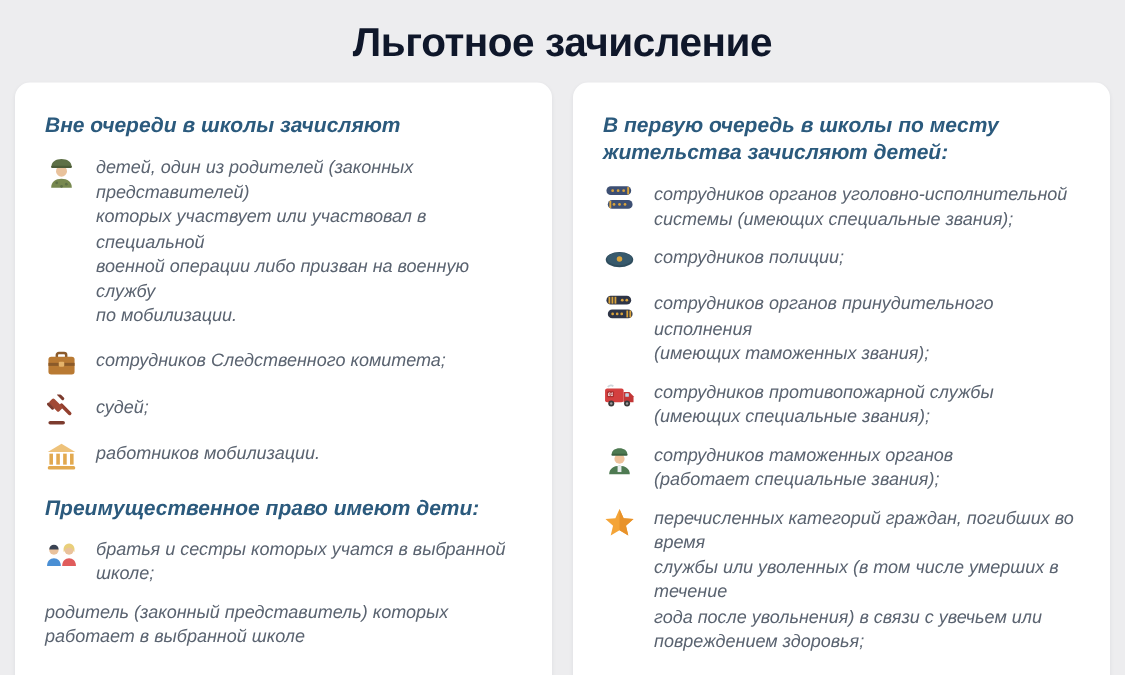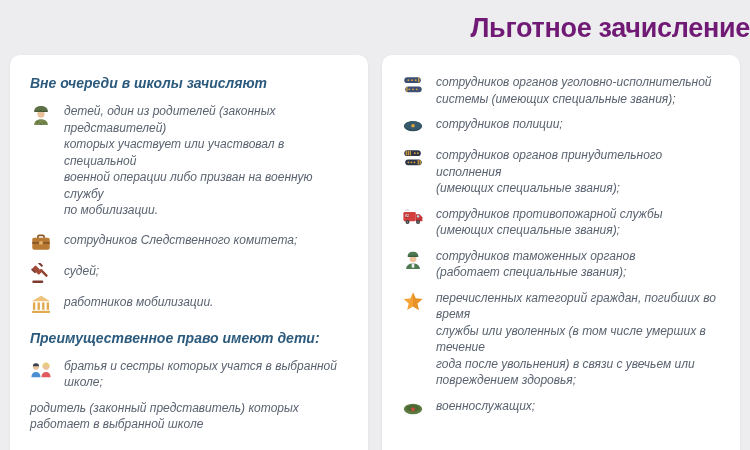--- a/index.html
+++ b/index.html
@@ -2,21 +2,21 @@
 <html><head>
 <meta charset="utf-8">
 <style>
   html,body{margin:0;padding:0;}
   body{
     width:750px;height:450px;overflow:hidden;
     background:#ededef;
     font-family:"Liberation Sans","DejaVu Sans",sans-serif;
   }
   .title{
-    text-align:right;font-size:27px;font-weight:bold;color:#701a75;
+    text-align:center;font-size:27px;font-weight:bold;color:#0f172a;
     padding:13px 0 11px;letter-spacing:-0.3px;
   }
   .panels{display:flex;gap:14px;padding:0 10px;align-items:stretch;}
   .panel{
     background:#ffffff;border-radius:10px;flex:1;height:439px;box-sizing:border-box;
     padding:19px 20px 12px;box-shadow:0 1px 3px rgba(40,50,60,0.08);font-style:italic;
   }
   .sec{margin:0;}
   .sec + .sec{margin-top:13px;}
   .sec-heading{
@@ -121,20 +121,22 @@
 
         <span class="item-text">родитель (законный представитель) которых
 работает в выбранной школе</span>
       </div>
     </div>
 
   </div>
 
   <div class="panel">
     <div class="sec">
+      <div class="sec-heading">В первую очередь в школы по месту
+жительства зачисляют детей:</div>
 
       <div class="item">
         <span class="icon">
           <svg viewBox="0 0 24 24">
             <rect x="2.5" y="3.5" width="18" height="6.4" rx="3.2" fill="#3d4f73"></rect>
             <circle cx="7" cy="6.7" r="1" fill="#d9a33c"></circle>
               <circle cx="11" cy="6.7" r="1" fill="#d9a33c"></circle>
               <circle cx="15" cy="6.7" r="1" fill="#d9a33c"></circle>
             <rect x="17.6" y="4.1" width="1.4" height="5.2" fill="#d9a33c"></rect>
             <rect x="3.5" y="13.5" width="18" height="6.4" rx="3.2" fill="#3d4f73"></rect>
@@ -170,21 +172,21 @@
               <circle cx="17.3" cy="6.7" r="1" fill="#d9a33c"></circle>
             <rect x="3.5" y="13.5" width="18" height="6.4" rx="3.2" fill="#2e3547"></rect>
             <rect x="19.2" y="14.2" width="1.3" height="5" fill="#d9a33c"></rect>
               <rect x="17" y="14.2" width="1.3" height="5" fill="#d9a33c"></rect>
             <circle cx="7" cy="16.7" r="1" fill="#d9a33c"></circle>
               <circle cx="10.3" cy="16.7" r="1" fill="#d9a33c"></circle>
               <circle cx="13.6" cy="16.7" r="1" fill="#d9a33c"></circle>
           </svg>
         </span>
         <span class="item-text">сотрудников органов принудительного исполнения
-(имеющих специальные звания);</span>
+(имеющих таможенных звания);</span>
       </div>
 
       <div class="item">
         <span class="icon">
           <svg viewBox="0 0 24 24">
             <rect x="1.5" y="6.5" width="13.5" height="10" rx="1.5" fill="#d43f3f"></rect>
             <path d="M15 9h4.2l3 3.2v4.3H15z" fill="#c23636"></path>
             <rect x="16.2" y="10" width="2.6" height="2.6" rx="0.5" fill="#bcd6e8"></rect>
             <rect x="3" y="8.5" width="5" height="4.4" rx="0.8" fill="#a82d2d"></rect>
             <text x="5.5" y="12" font-size="3.6" fill="#ffffff" text-anchor="middle" font-family="Liberation Sans, sans-serif" font-weight="bold">01</text>

